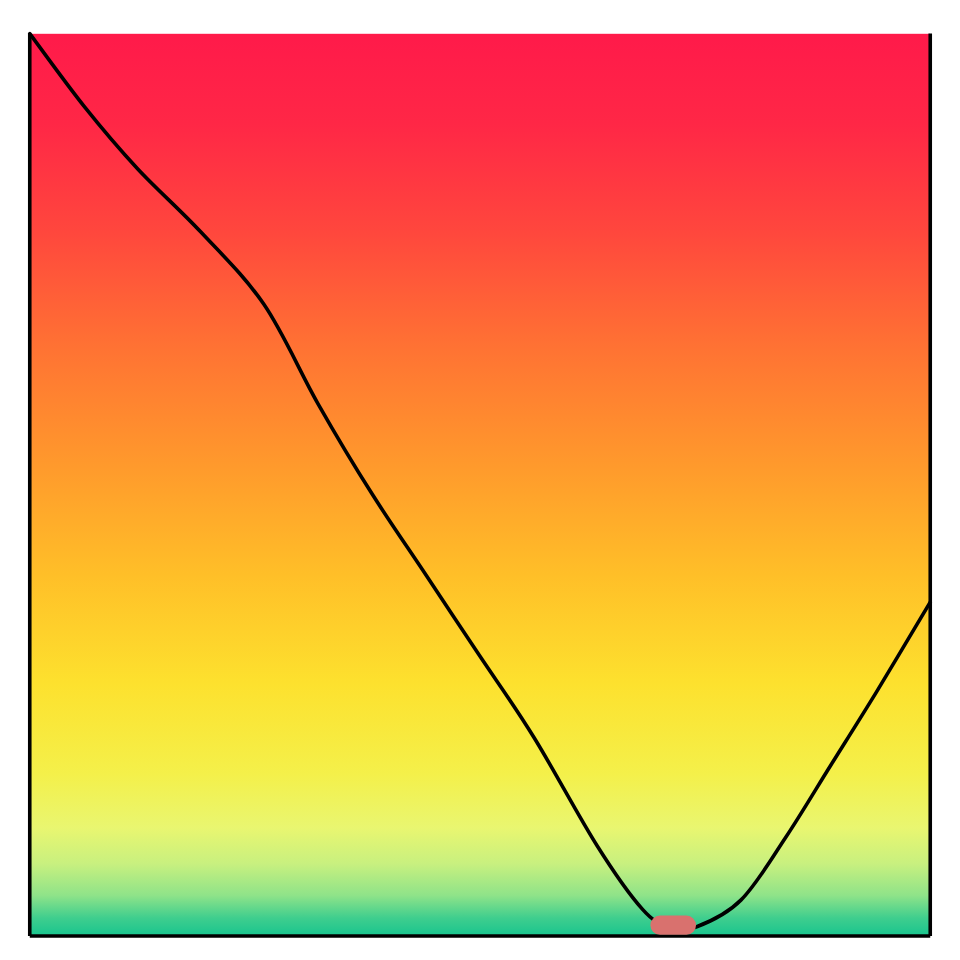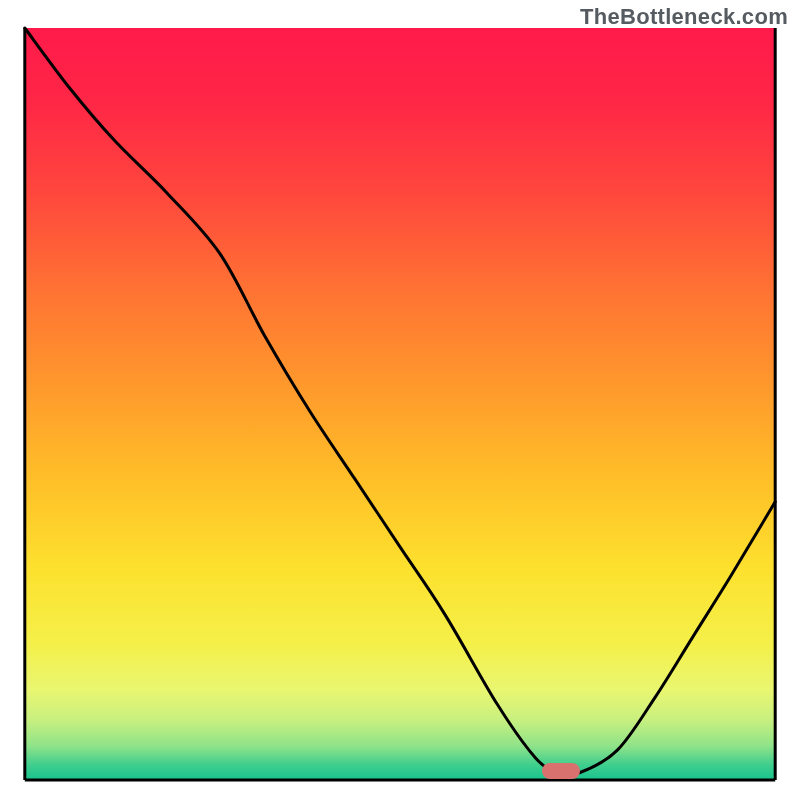--- a/index.html
+++ b/index.html
@@ -40,21 +40,20 @@
     background: #d9716e;
     border-radius: 8px;
     z-index: 20;
     transform: translate(-50%, -50%);
   }
 </style>
 </head>
 <body>
 
 <div class="container">
-  <div class="watermark">TheBottleneck.com</div>
 
   <svg class="chart" viewBox="0 0 800 800" preserveAspectRatio="none">
     <defs>
       <linearGradient id="bg-grad" x1="0" y1="0" x2="0" y2="1">
           <stop offset="0.00%" stop-color="#ff1a4a"></stop>
           <stop offset="10.00%" stop-color="#ff2746"></stop>
           <stop offset="22.00%" stop-color="#ff473d"></stop>
           <stop offset="35.00%" stop-color="#ff7333"></stop>
           <stop offset="48.00%" stop-color="#ff9a2c"></stop>
           <stop offset="60.00%" stop-color="#ffbf28"></stop>

